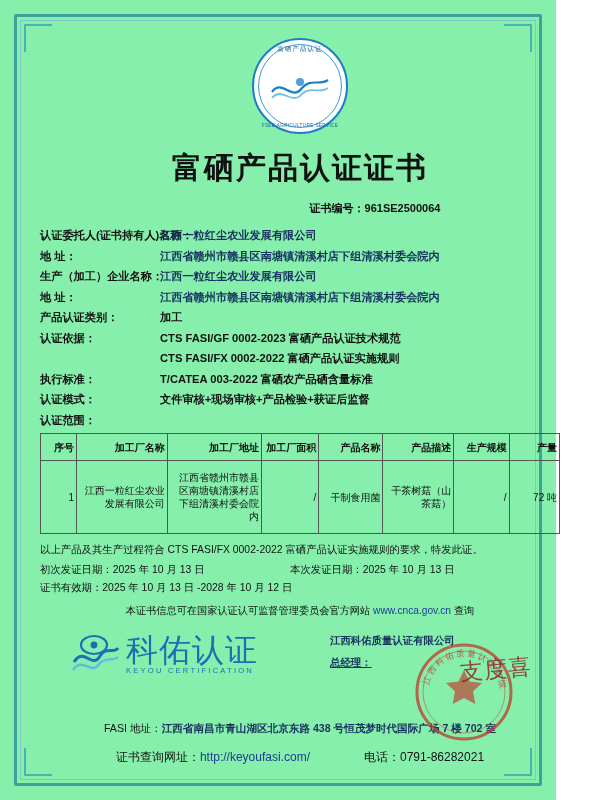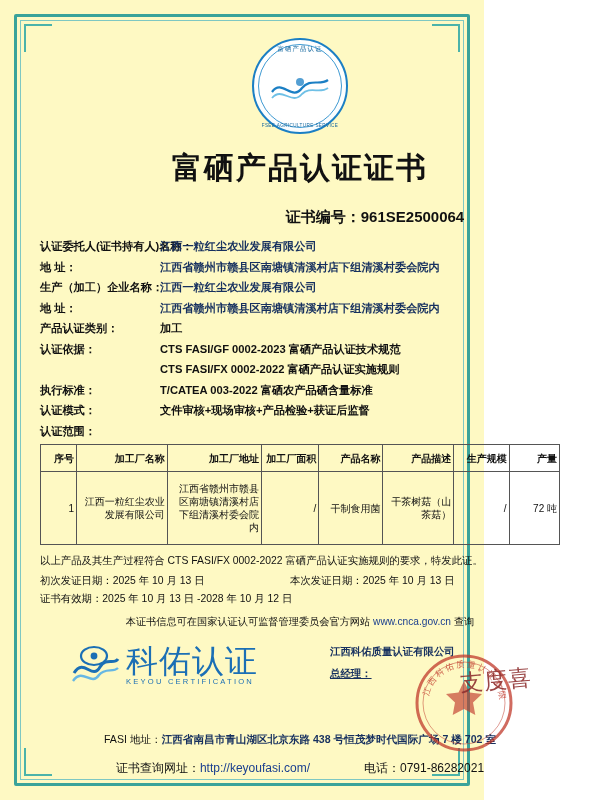--- a/index.html
+++ b/index.html
@@ -8,23 +8,23 @@
     background: #ffffff;
   }
   body {
     width: 600px;
     height: 800px;
     font-family: "Liberation Sans", sans-serif;
     overflow: hidden;
   }
   .page {
     position: relative;
-    width: 484px;
+    width: 556px;
     height: 800px;
-    background: #fef9c3;
+    background: #86efac;
     box-sizing: border-box;
   }
   
   .border-outer {
     position: absolute;
     left: 14px; top: 14px; right: 14px; bottom: 14px;
     border: 3px solid #3aa39a;
     border-radius: 2px;
   }
   .border-inner {
@@ -104,24 +104,24 @@
     text-align: center;
     font-size: 30px;
     font-weight: bold;
     color: #111;
     letter-spacing: 2px;
     margin-top: 14px;
     font-family: "Liberation Serif", serif;
   }
   .cert-no {
     text-align: center;
-    font-size: 15px;
+    font-size: 11px;
     font-weight: bold;
     color: #111;
-    margin-top: 19px;
+    margin-top: 12px;
     padding-left: 150px;
   }
 
   
   .fields {
     margin-top: 12px;
     font-size: 11.2px;
     color: #111;
   }
   .frow {

